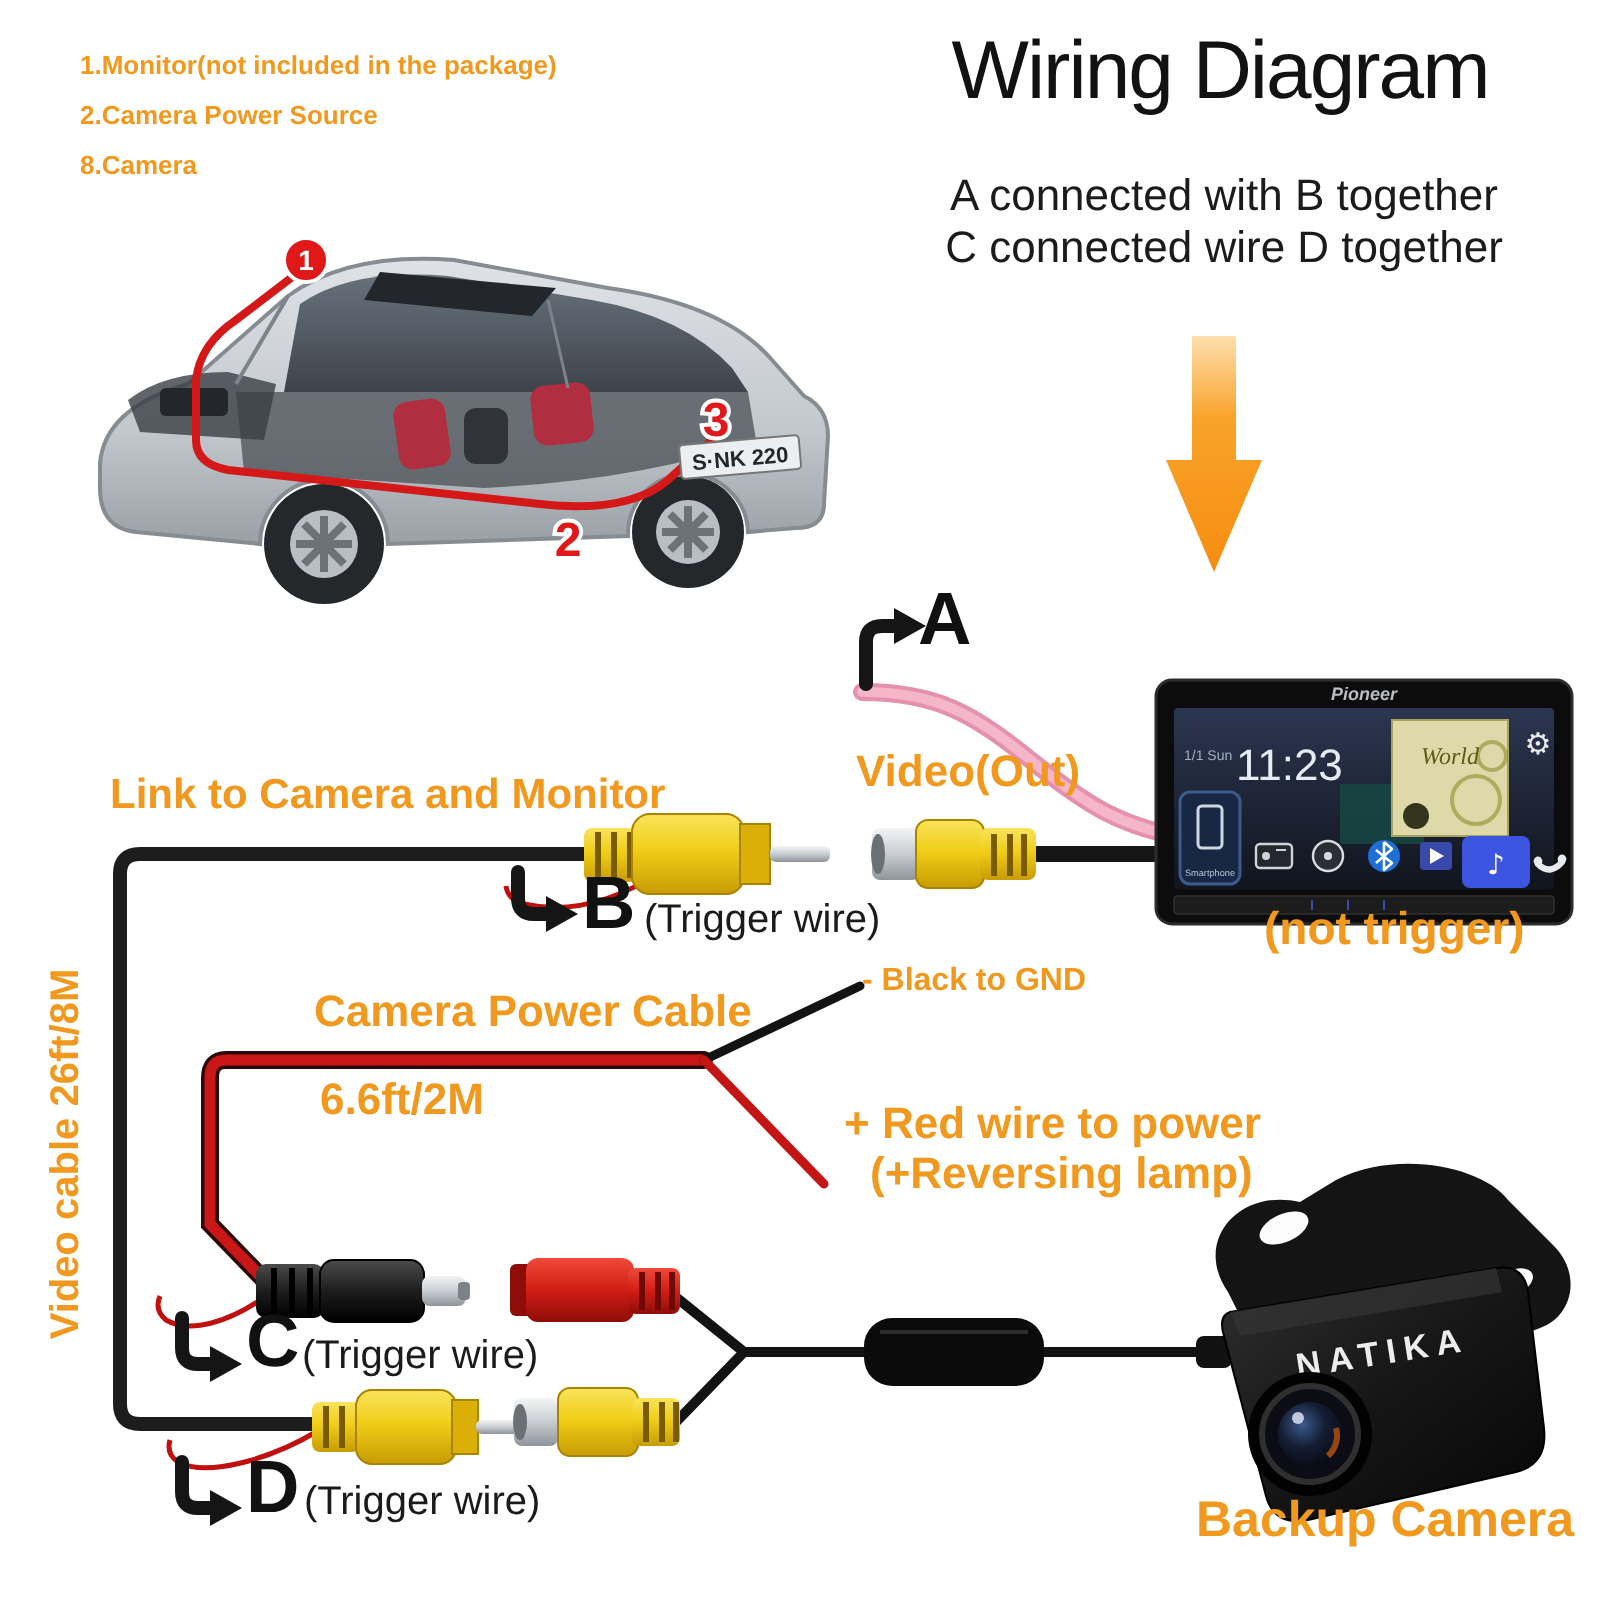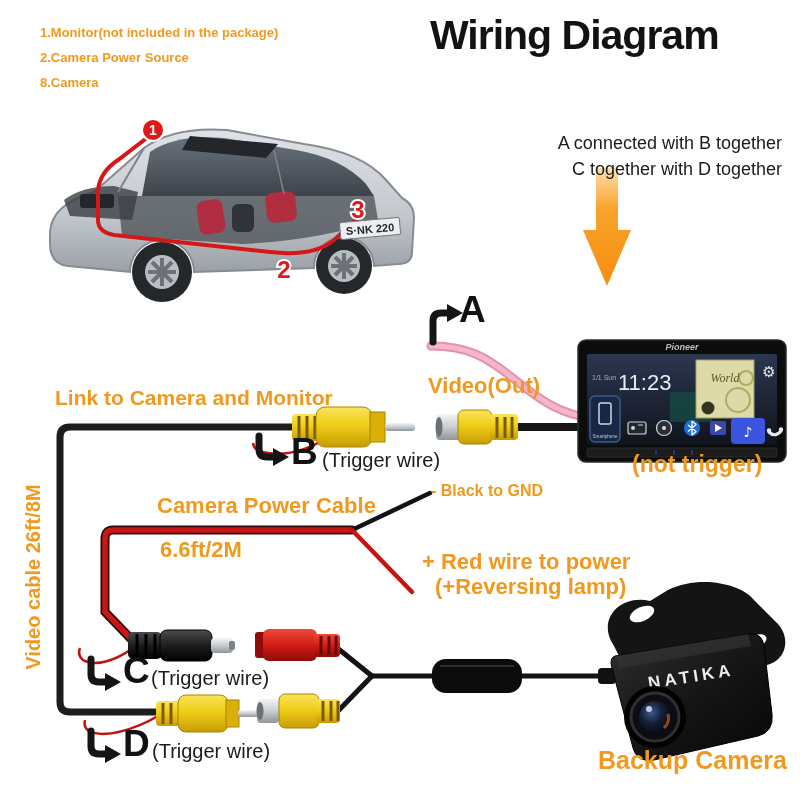--- a/index.html
+++ b/index.html
@@ -2,23 +2,23 @@
 <html><head>
 <meta charset="utf-8">
 <style>
   html,body{margin:0;padding:0;background:#fff;}
   .canvas{position:relative;width:800px;height:800px;background:#ffffff;overflow:hidden;
           font-family:"Liberation Sans",sans-serif;}
   .canvas svg{position:absolute;left:0;top:0;}
   .lbl{position:absolute;white-space:nowrap;line-height:1.1;}
   .orange{color:#F0991E;font-weight:bold;}
   .legend{left:40px;top:20px;font-size:13px;line-height:25px;}
-  .title{left:430px;top:13px;width:360px;text-align:left;font-size:41px;font-weight:bold;
+  .title{left:430px;top:13px;width:360px;text-align:center;font-size:41px;font-weight:normal;
          color:#121212;letter-spacing:-1px;}
-  .sub{width:340px;left:442px;text-align:right;font-size:18px;color:#1b1b1b;margin-top:48px;}
+  .sub{width:340px;left:442px;text-align:center;font-size:22px;color:#1b1b1b;}
   .sub1{top:86px;} .sub2{top:112px;}
   .big-letter{font-size:37px;font-weight:bold;color:#111;}
   .desc{font-size:20px;color:#1b1b1b;}
   .a-label{left:459px;top:290px;}
   .a-desc{left:490px;top:306px;font-size:19px;}
   .b-label{left:291px;top:432px;}
   .b-desc{left:322px;top:449px;}
   .c-label{left:123px;top:651px;}
   .c-desc{left:151px;top:667px;}
   .d-label{left:123px;top:724px;}
@@ -350,21 +350,21 @@
   </svg>
 
   <div class="lbl legend orange">
     <div>1.Monitor(not included in the package)</div>
     <div>2.Camera Power Source</div>
     <div>8.Camera</div>
   </div>
 
   <div class="lbl title">Wiring Diagram</div>
   <div class="lbl sub sub1">A connected with B together</div>
-  <div class="lbl sub sub2">C together with D together</div>
+  <div class="lbl sub sub2">C connected wire D together</div>
 
   <div class="lbl big-letter a-label">A</div>
 
   <div class="lbl orange video-out">Video(Out)</div>
   <div class="lbl orange not-included">(not trigger)</div>
   <div class="lbl orange link-cable">Link to Camera and Monitor</div>
 
   <div class="lbl big-letter b-label">B</div>
   <div class="lbl desc b-desc">(Trigger wire)</div>
 

